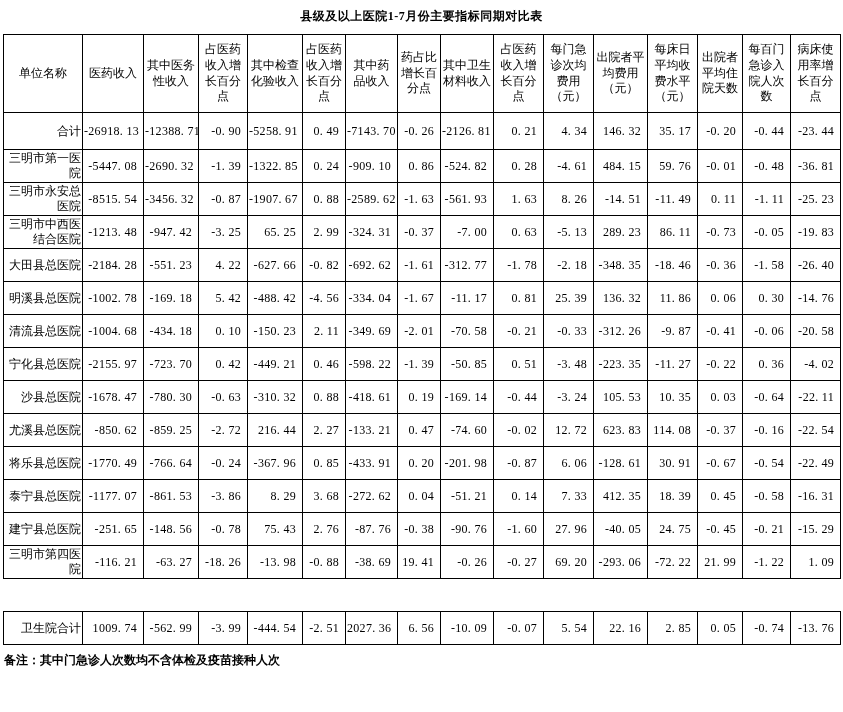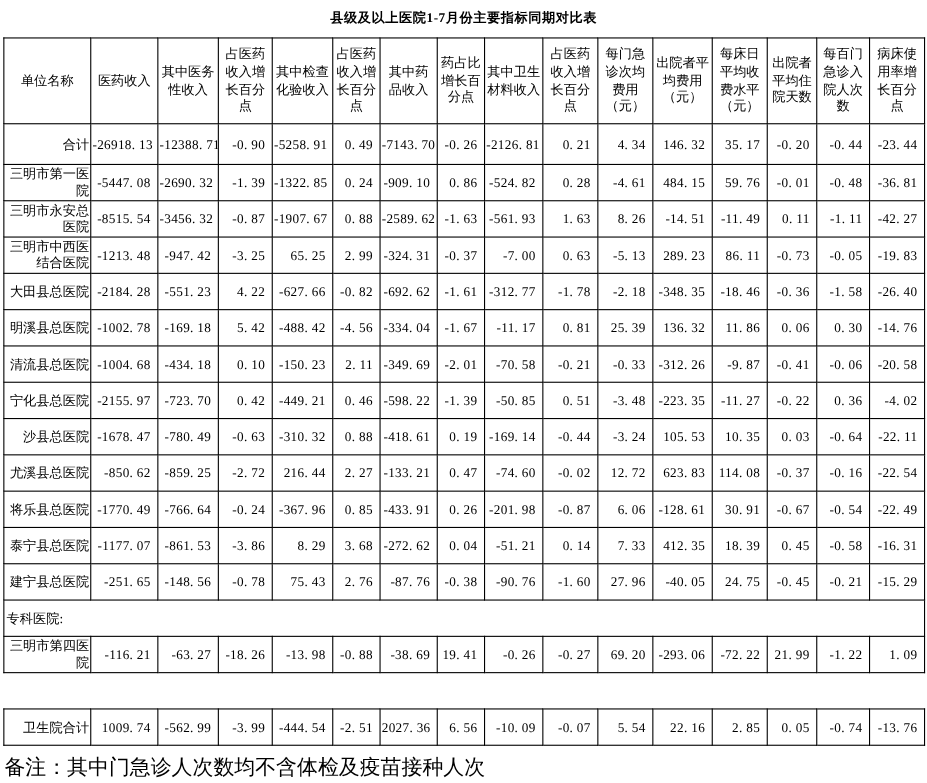--- a/index.html
+++ b/index.html
@@ -50,23 +50,24 @@
     padding-right: 6px;
     white-space: nowrap;
     letter-spacing: 0.3px;
   }
   td.section {
     text-align: left;
     padding-left: 2px;
   }
   td.spacer-cell { border: none; }
   .note {
-    font-size: 19px;
+    font-size: 12px;
     margin-top: 7px;
     padding-left: 1px;
+    font-weight: bold;
   }
 </style>
 </head>
 <body>
 
 <div class="page">
   <div class="title">县级及以上医院1-7月份主要指标同期对比表</div>
 
   <table class="indicator-table">
     <colgroup>
@@ -153,21 +154,21 @@
           <td class="num">0. 88</td>
           <td class="num">-2589. 62</td>
           <td class="num">-1. 63</td>
           <td class="num">-561. 93</td>
           <td class="num">1. 63</td>
           <td class="num">8. 26</td>
           <td class="num">-14. 51</td>
           <td class="num">-11. 49</td>
           <td class="num">0. 11</td>
           <td class="num">-1. 11</td>
-          <td class="num">-42. 27</td>
+          <td class="num">-25. 23</td>
         </tr>
         <tr>
           <td class="name">三明市中西医结合医院</td>
           <td class="num">-1213. 48</td>
           <td class="num">-947. 42</td>
           <td class="num">-3. 25</td>
           <td class="num">65. 25</td>
           <td class="num">2. 99</td>
           <td class="num">-324. 31</td>
           <td class="num">-0. 37</td>
@@ -248,21 +249,21 @@
           <td class="num">-3. 48</td>
           <td class="num">-223. 35</td>
           <td class="num">-11. 27</td>
           <td class="num">-0. 22</td>
           <td class="num">0. 36</td>
           <td class="num">-4. 02</td>
         </tr>
         <tr>
           <td class="name">沙县总医院</td>
           <td class="num">-1678. 47</td>
-          <td class="num">-780. 49</td>
+          <td class="num">-780. 30</td>
           <td class="num">-0. 63</td>
           <td class="num">-310. 32</td>
           <td class="num">0. 88</td>
           <td class="num">-418. 61</td>
           <td class="num">0. 19</td>
           <td class="num">-169. 14</td>
           <td class="num">-0. 44</td>
           <td class="num">-3. 24</td>
           <td class="num">105. 53</td>
           <td class="num">10. 35</td>
@@ -289,21 +290,21 @@
           <td class="num">-22. 54</td>
         </tr>
         <tr>
           <td class="name">将乐县总医院</td>
           <td class="num">-1770. 49</td>
           <td class="num">-766. 64</td>
           <td class="num">-0. 24</td>
           <td class="num">-367. 96</td>
           <td class="num">0. 85</td>
           <td class="num">-433. 91</td>
-          <td class="num">0. 26</td>
+          <td class="num">0. 20</td>
           <td class="num">-201. 98</td>
           <td class="num">-0. 87</td>
           <td class="num">6. 06</td>
           <td class="num">-128. 61</td>
           <td class="num">30. 91</td>
           <td class="num">-0. 67</td>
           <td class="num">-0. 54</td>
           <td class="num">-22. 49</td>
         </tr>
         <tr>
@@ -336,23 +337,20 @@
           <td class="num">-90. 76</td>
           <td class="num">-1. 60</td>
           <td class="num">27. 96</td>
           <td class="num">-40. 05</td>
           <td class="num">24. 75</td>
           <td class="num">-0. 45</td>
           <td class="num">-0. 21</td>
           <td class="num">-15. 29</td>
         </tr>
         <tr>
-          <td colspan="16" class="section">专科医院:</td>
-        </tr>
-        <tr>
           <td class="name">三明市第四医院</td>
           <td class="num">-116. 21</td>
           <td class="num">-63. 27</td>
           <td class="num">-18. 26</td>
           <td class="num">-13. 98</td>
           <td class="num">-0. 88</td>
           <td class="num">-38. 69</td>
           <td class="num">19. 41</td>
           <td class="num">-0. 26</td>
           <td class="num">-0. 27</td>

